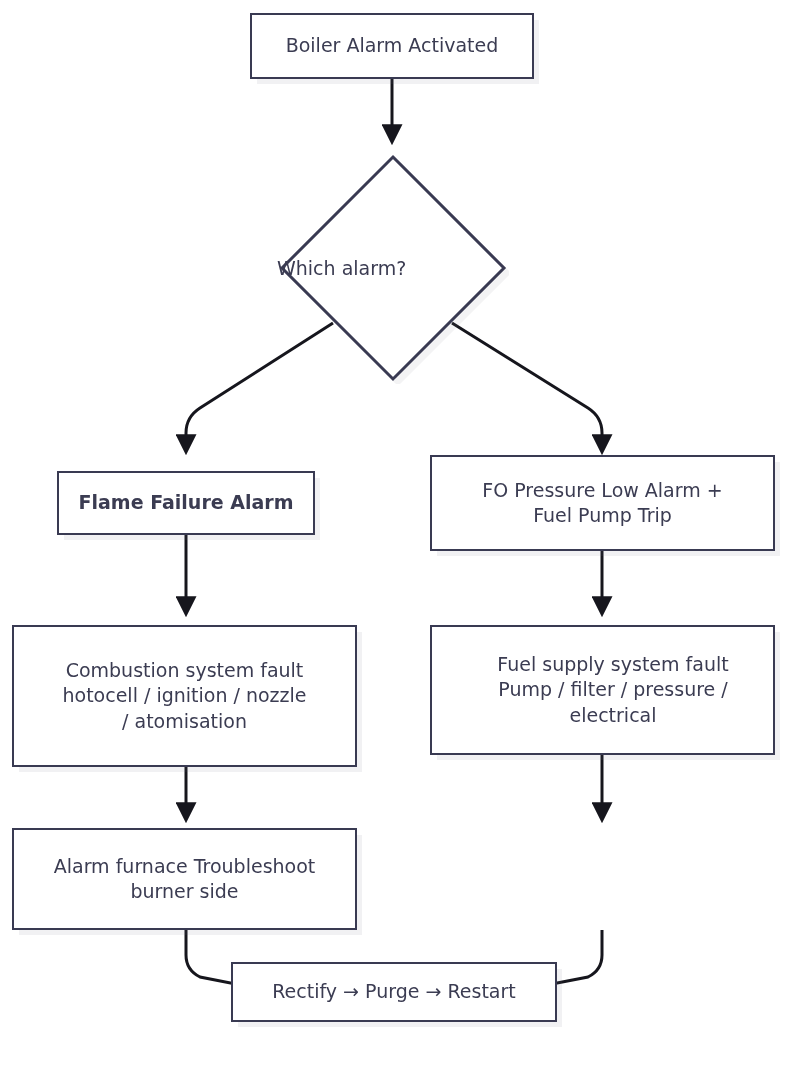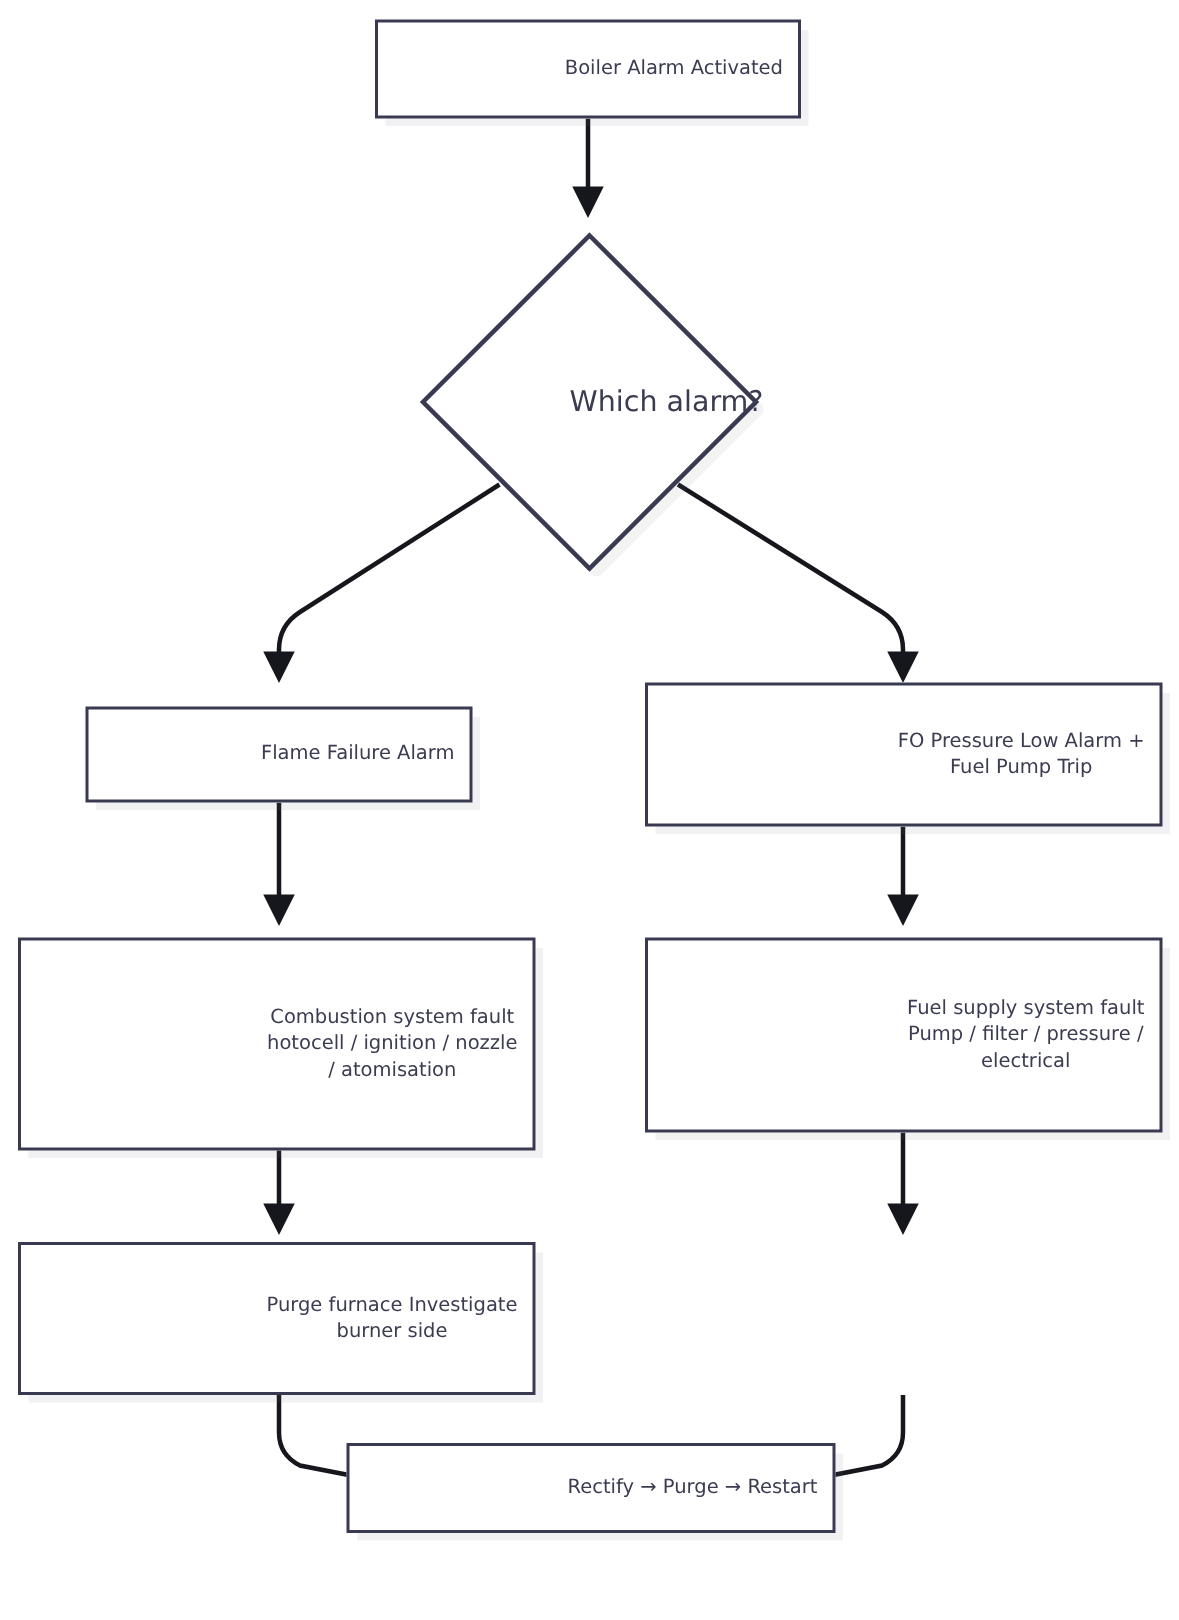--- a/index.html
+++ b/index.html
@@ -26,38 +26,38 @@
     pointer-events: none;
   }
   .node {
     position: absolute;
     box-sizing: border-box;
     background: #ffffff;
     border: 2px solid #393a52;
     color: #3b3c52;
     display: flex;
     align-items: center;
-    justify-content: flex-end;
+    justify-content: center;
     text-align: center;
     line-height: 1.32;
-    font-size: 13px;
+    font-size: 19px;
     box-shadow: 6px 6px 0 -1px rgba(120,120,135,0.10);
     z-index: 2;
   }
   .node-text {
     display: block;
     white-space: pre-line;
     padding: 0 10px;
   }
   .decision {
     position: absolute;
     z-index: 2;
     display: flex;
     align-items: center;
-    justify-content: flex-end;
+    justify-content: flex-start;
   }
   .decision svg.shape {
     position: absolute;
     left: 0;
     top: 0;
   }
   .decision .decision-label {
     position: relative;
     z-index: 3;
     color: #3b3c52;
@@ -101,21 +101,21 @@
     <span class="node-text">Boiler Alarm Activated</span>
   </div>
 
   <div class="decision" style="left:277px; top:152px; width:232px; height:232px;">
     <svg class="shape" width="232" height="232" viewBox="0 0 232 232">
       <polygon points="116,5 227,116 116,227 5,116" fill="#ffffff" stroke="#393a52" stroke-width="3" style="filter: drop-shadow(5px 5px 0 rgba(120,120,135,0.09));"></polygon>
     </svg>
     <span class="decision-label">Which alarm?</span>
   </div>
 
-  <div class="node" style="left:57px; top:471px; width:258px; height:64px;">
+  <div class="node" style="left:57px; top:471px; width:258px; height:64px;font-weight:bold;">
     <span class="node-text">Flame Failure Alarm</span>
   </div>
 
   <div class="node" style="left:430px; top:455px; width:345px; height:96px;">
     <span class="node-text">FO Pressure Low Alarm +
 Fuel Pump Trip</span>
   </div>
 
   <div class="node" style="left:12px; top:625px; width:345px; height:142px;">
     <span class="node-text">Combustion system fault
@@ -123,21 +123,21 @@
 / atomisation</span>
   </div>
 
   <div class="node" style="left:430px; top:625px; width:345px; height:130px;padding-left:21px;">
     <span class="node-text">Fuel supply system fault
 Pump / filter / pressure /
 electrical</span>
   </div>
 
   <div class="node" style="left:12px; top:828px; width:345px; height:102px;">
-    <span class="node-text">Purge furnace Investigate
+    <span class="node-text">Alarm furnace Troubleshoot
 burner side</span>
   </div>
 
 
   <div class="node" style="left:231px; top:962px; width:326px; height:60px;">
     <span class="node-text">Rectify → Purge → Restart</span>
   </div>
 
 </div>
 

